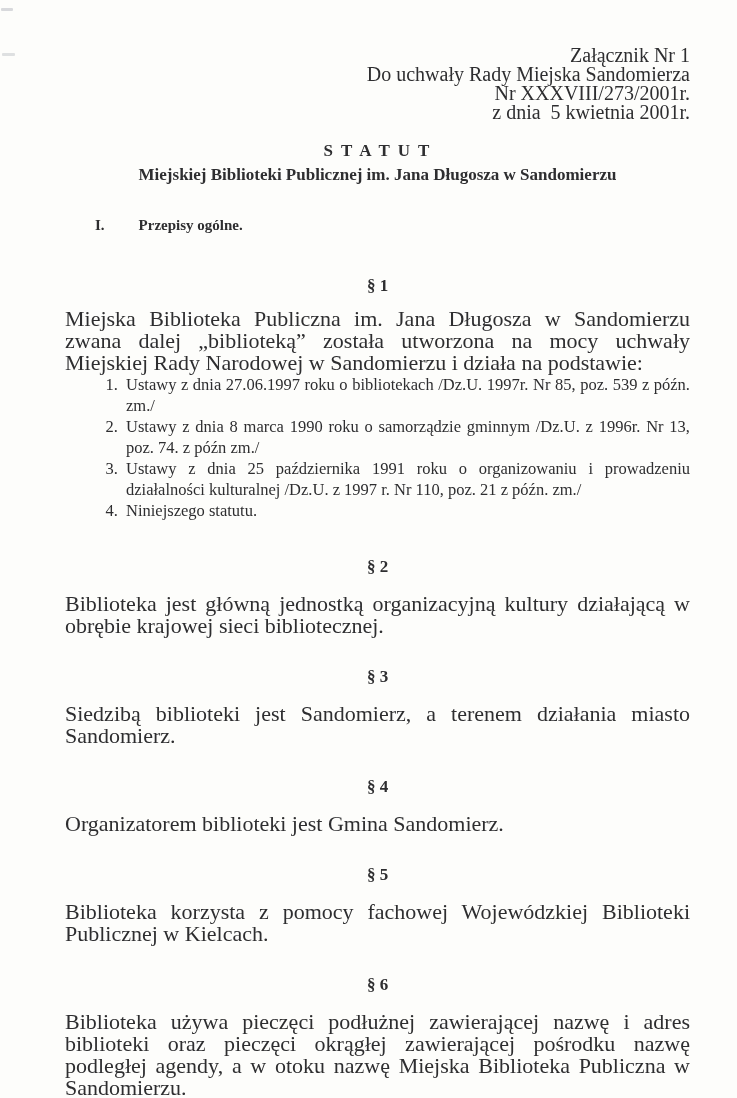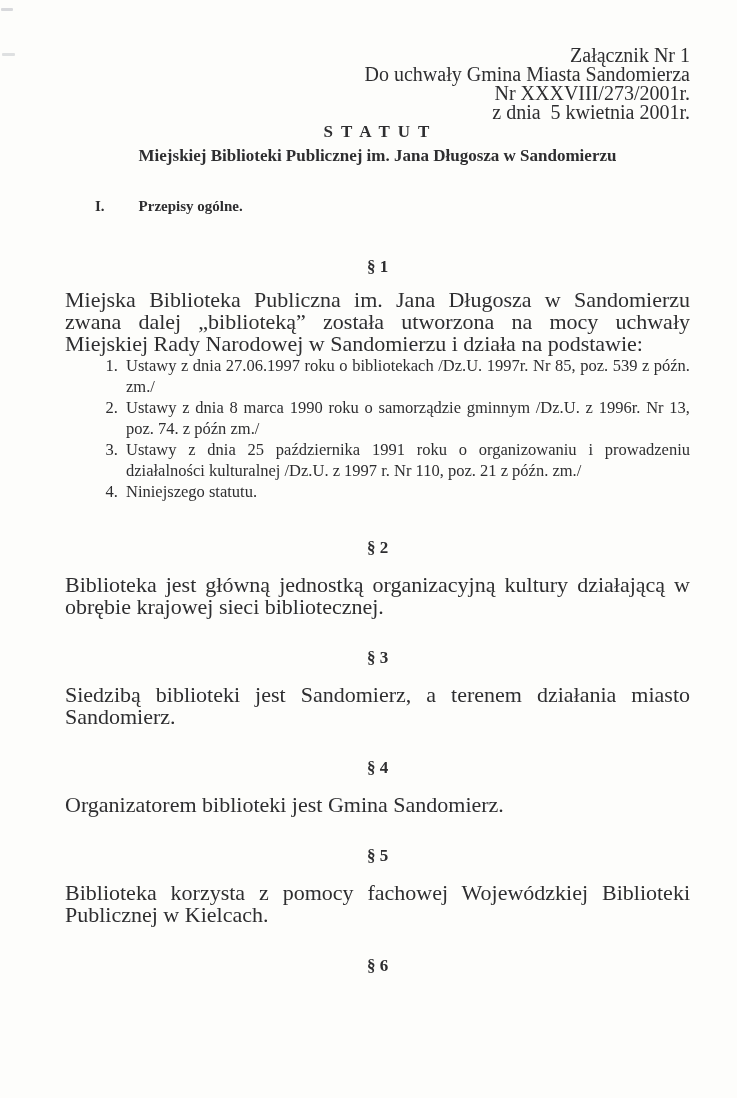--- a/index.html
+++ b/index.html
@@ -33,20 +33,21 @@
 
   .doc-header {
     text-align: right;
     font-size: 20px;
     line-height: 19px;
   }
   .doc-header div { white-space: pre-wrap; }
 
   .title-block {
     text-align: center;
+    margin-top: 19px;
   }
   .title-main {
     font-weight: bold;
     font-size: 17px;
     letter-spacing: 2px;
   }
   .title-sub {
     font-weight: bold;
     font-size: 17px;
     margin-top: 4px;
@@ -92,21 +93,21 @@
 </head>
 <body>
 
 <div class="scan-page">
 
   <span class="artifact artifact-1"></span>
   <span class="artifact artifact-2"></span>
 
   <div class="doc-header">
     <div>Załącznik Nr 1</div>
-    <div>Do uchwały Gmina Miasta Sandomierza</div>
+    <div>Do uchwały Rady Miejska Sandomierza</div>
     <div>Nr XXXVIII/273/2001r.</div>
     <div>z dnia  5 kwietnia 2001r.</div>
   </div>
 
   <div class="title-block">
     <div class="title-main">S T A T U T</div>
     <div class="title-sub">Miejskiej Biblioteki Publicznej im. Jana Długosza w Sandomierzu</div>
   </div>
 
   <div class="chapter-heading">
@@ -128,14 +129,15 @@
   <div class="sec-marker">§ 3</div>
   <p class="body-text">Siedzibą biblioteki jest Sandomierz, a terenem działania miasto Sandomierz.</p>
 
   <div class="sec-marker">§ 4</div>
   <p class="body-text">Organizatorem biblioteki jest Gmina Sandomierz.</p>
 
   <div class="sec-marker">§ 5</div>
   <p class="body-text">Biblioteka korzysta z pomocy fachowej Wojewódzkiej Biblioteki Publicznej w Kielcach.</p>
 
   <div class="sec-marker">§ 6</div>
+  <p class="body-text">Biblioteka używa pieczęci podłużnej zawierającej nazwę i adres biblioteki oraz pieczęci okrągłej zawierającej pośrodku nazwę podległej agendy, a w otoku nazwę Miejska Biblioteka Publiczna w Sandomierzu.</p>
 
 </div>
 
 </body></html>

